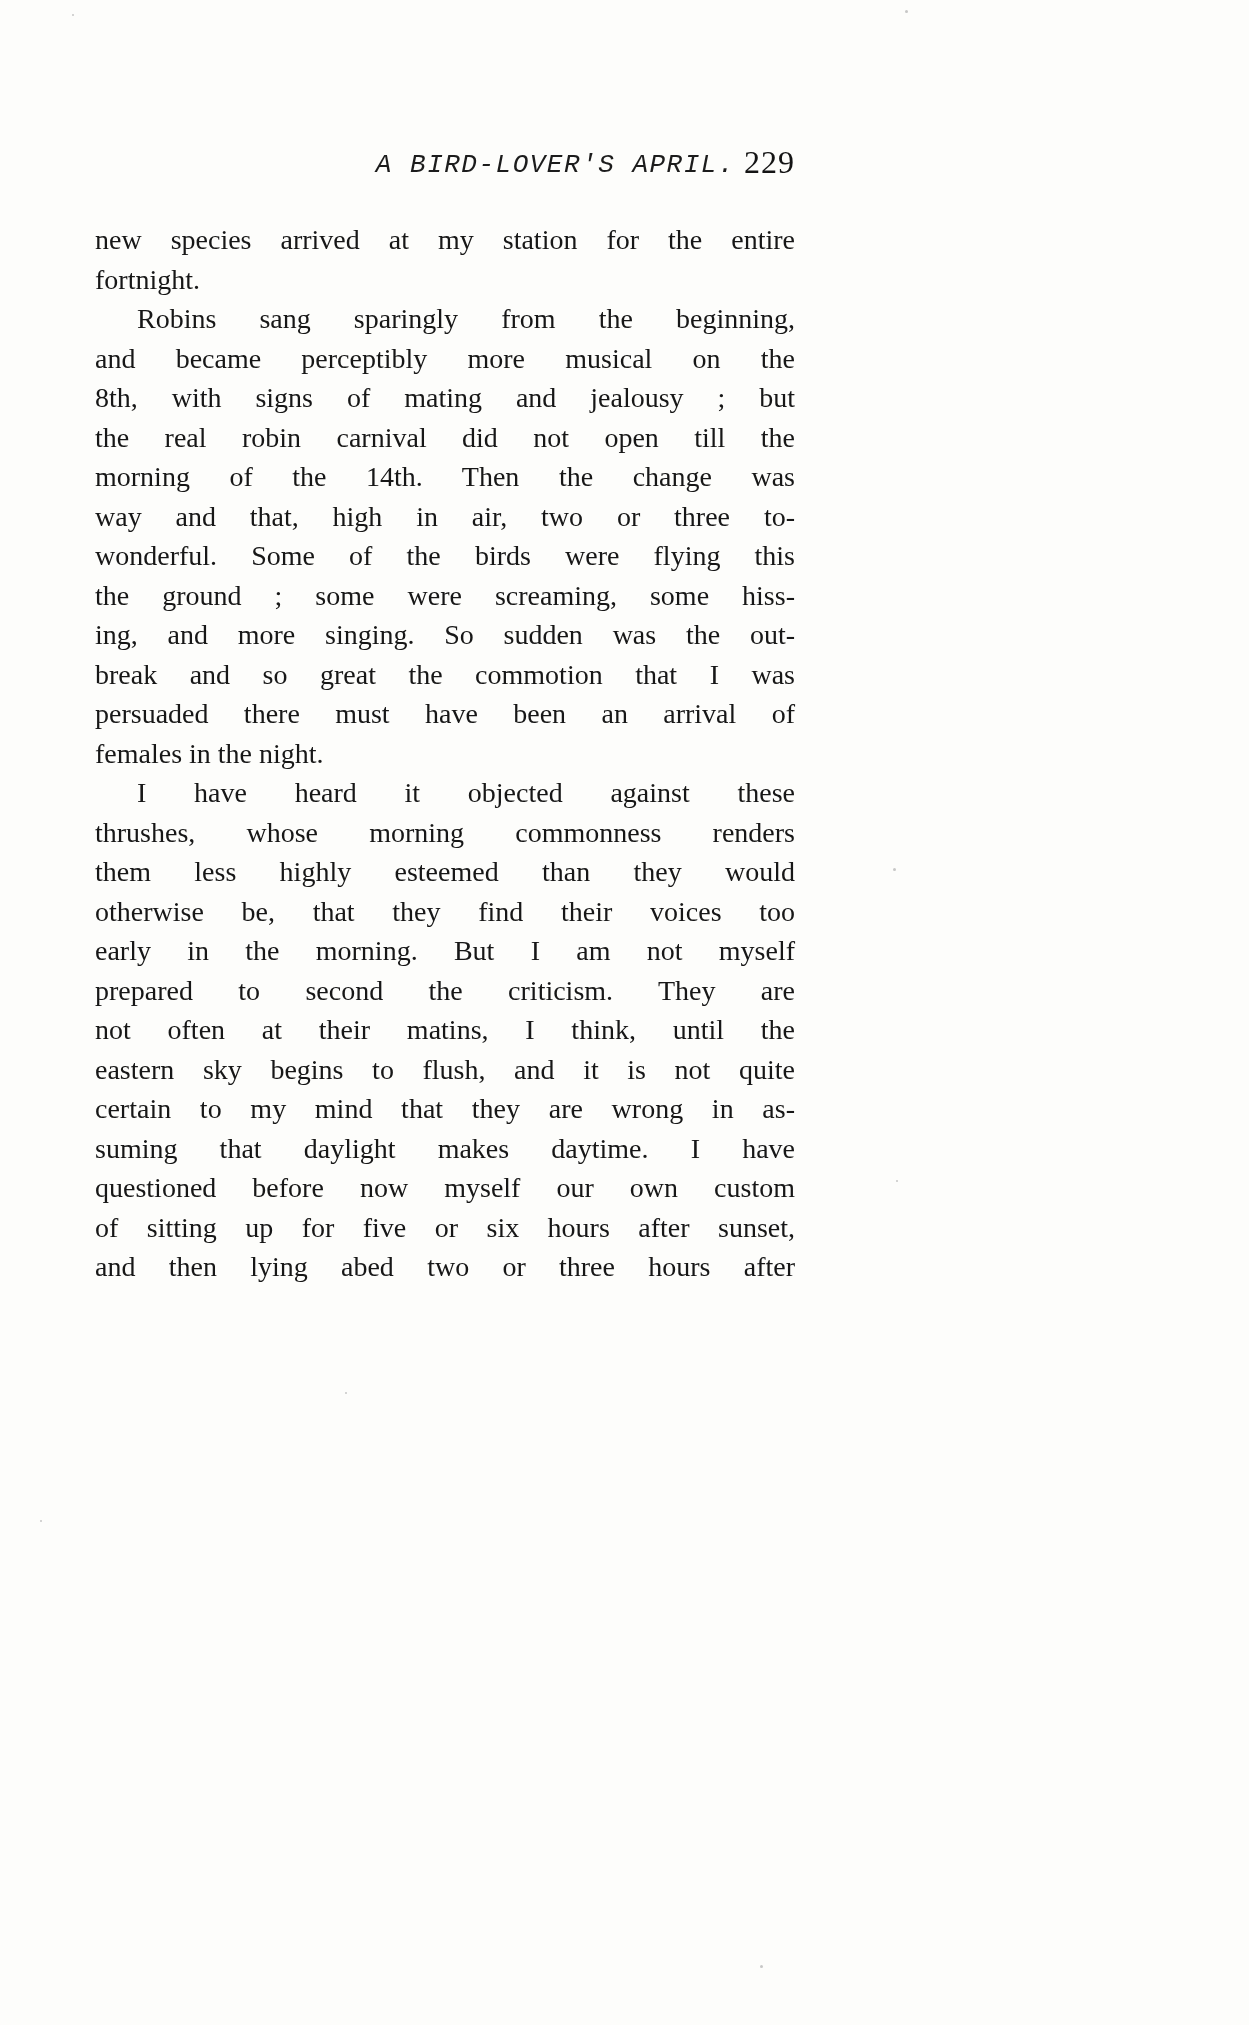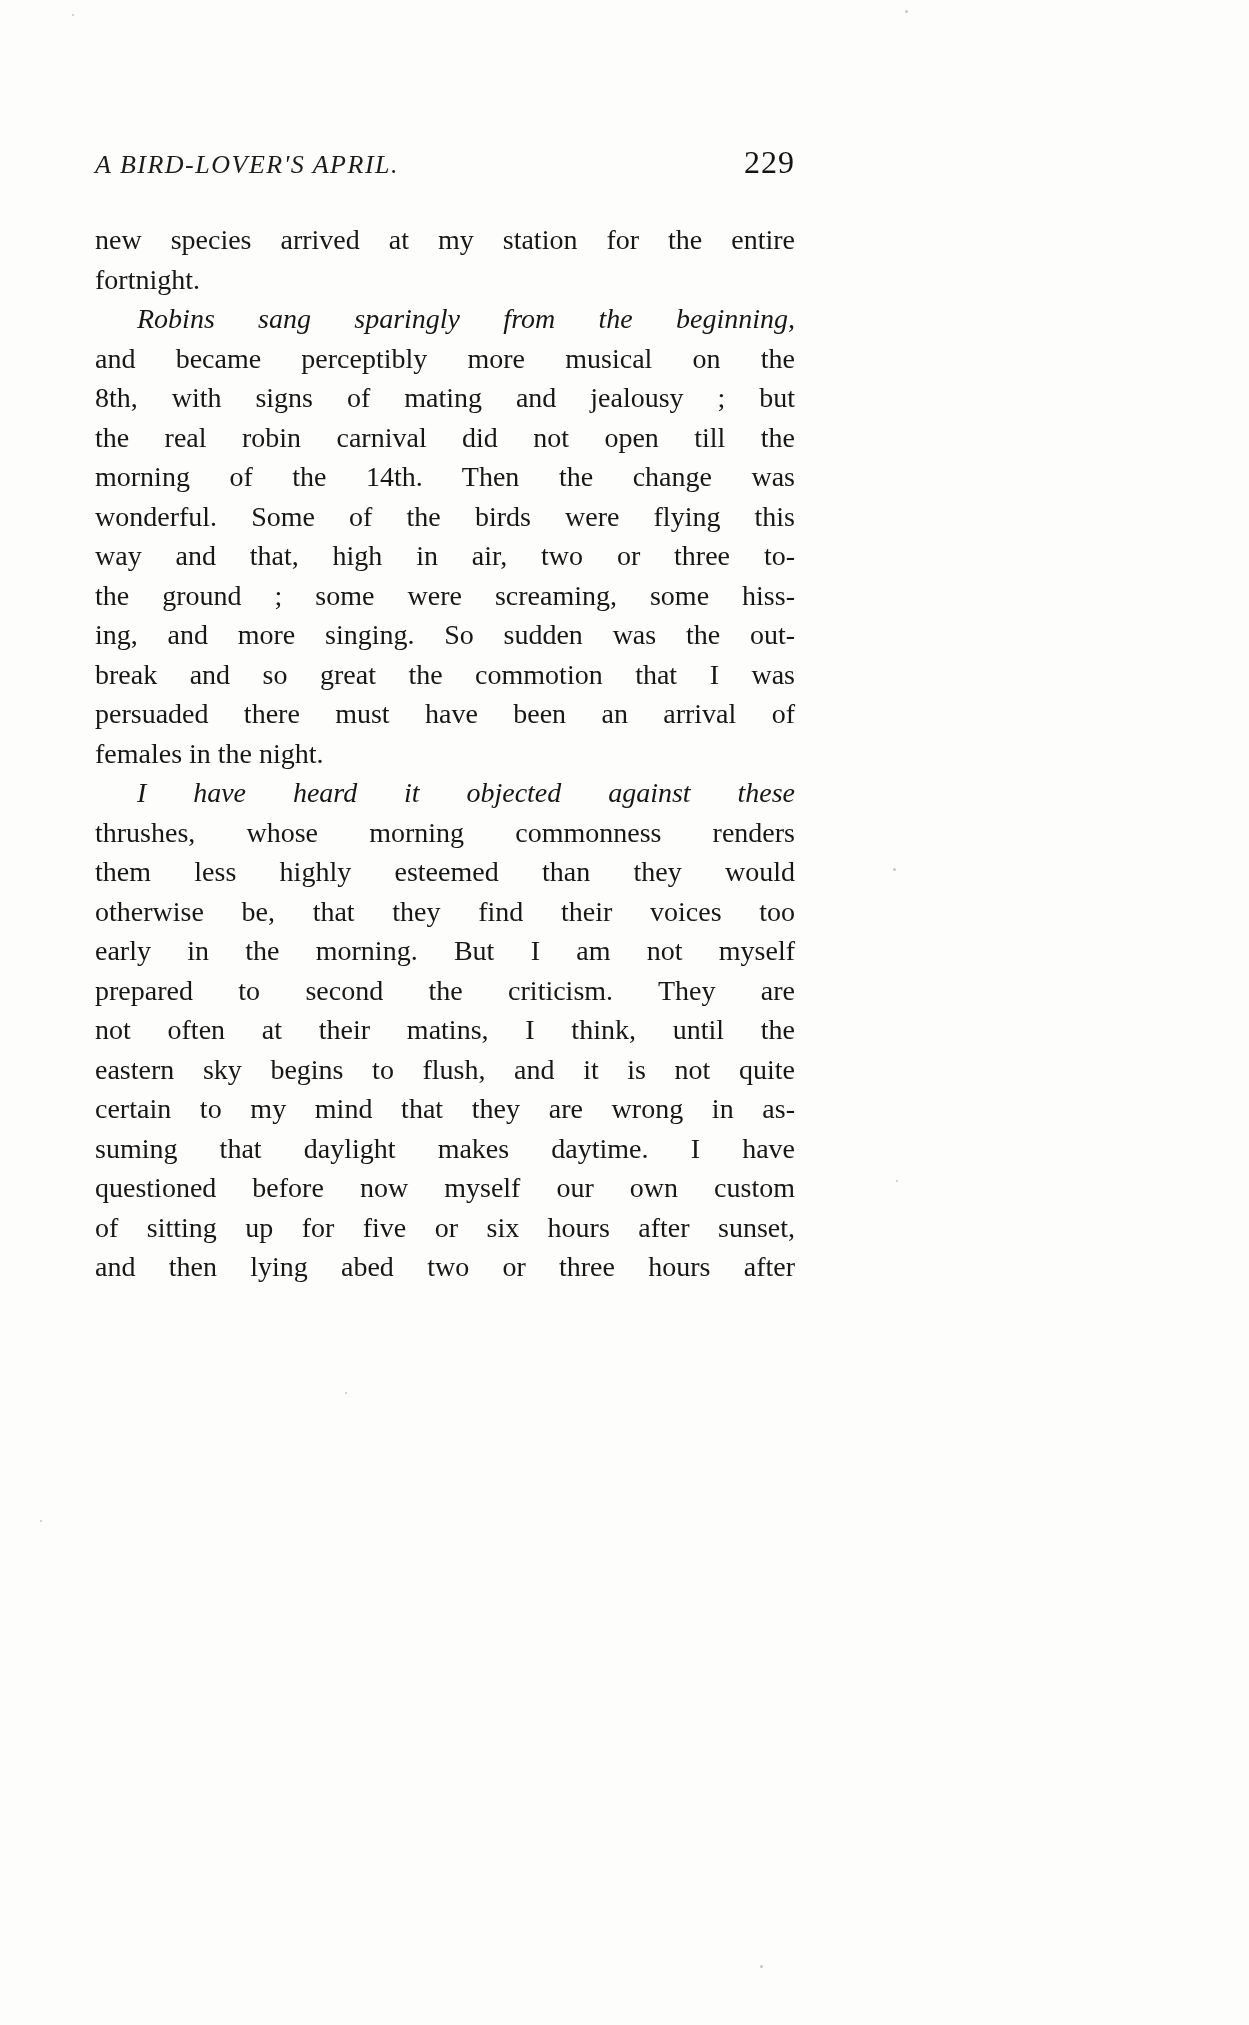--- a/index.html
+++ b/index.html
@@ -18,26 +18,27 @@
     left: 95px;
     top: 150px;
     width: 700px;
   }
   .header {
     position: relative;
     height: 46px;
   }
   .running-title {
     display: block;
-    text-align: left;
+    text-align: right;
     font-style: italic;
     font-size: 26px;
     letter-spacing: 1.5px;
     color: #1c1c1c;
     padding-right: 60px; 
+    font-family: Liberation Mono, monospace;
   }
   .page-number {
     position: absolute;
     right: 0px;
     top: -6px;
     font-size: 32px;
     letter-spacing: 1px;
     color: #141414;
   }
   .body-text {
@@ -47,21 +48,20 @@
   .line {
     line-height: 39.5px;
     text-align: justify;
     text-align-last: justify;
   }
   .line.last {
     text-align-last: left;
   }
   .line.indent {
     padding-left: 42px;
-    font-style: italic;
   }
   .speck {
     position: absolute;
     background: #9a9a9a;
     border-radius: 50%;
     opacity: 0.55;
   }
 </style>
 </head>
 <body>
@@ -89,22 +89,22 @@
         <div class="line">new species arrived at my station for the entire</div>
         <div class="line last">fortnight.</div>
       </div>
 
       <div class="para">
         <div class="line indent">Robins sang sparingly from the beginning,</div>
         <div class="line">and became perceptibly more musical on the</div>
         <div class="line">8th, with signs of mating and jealousy ; but</div>
         <div class="line">the real robin carnival did not open till the</div>
         <div class="line">morning of the 14th. Then the change was</div>
+        <div class="line">way and that, high in air, two or three to-</div>
         <div class="line">wonderful. Some of the birds were flying this</div>
-        <div class="line">way and that, high in air, two or three to-</div>
         <div class="line">the ground ; some were screaming, some hiss-</div>
         <div class="line">ing, and more singing. So sudden was the out-</div>
         <div class="line">break and so great the commotion that I was</div>
         <div class="line">persuaded there must have been an arrival of</div>
         <div class="line last">females in the night.</div>
       </div>
 
       <div class="para">
         <div class="line indent">I have heard it objected against these</div>
         <div class="line">thrushes, whose morning commonness renders</div>

